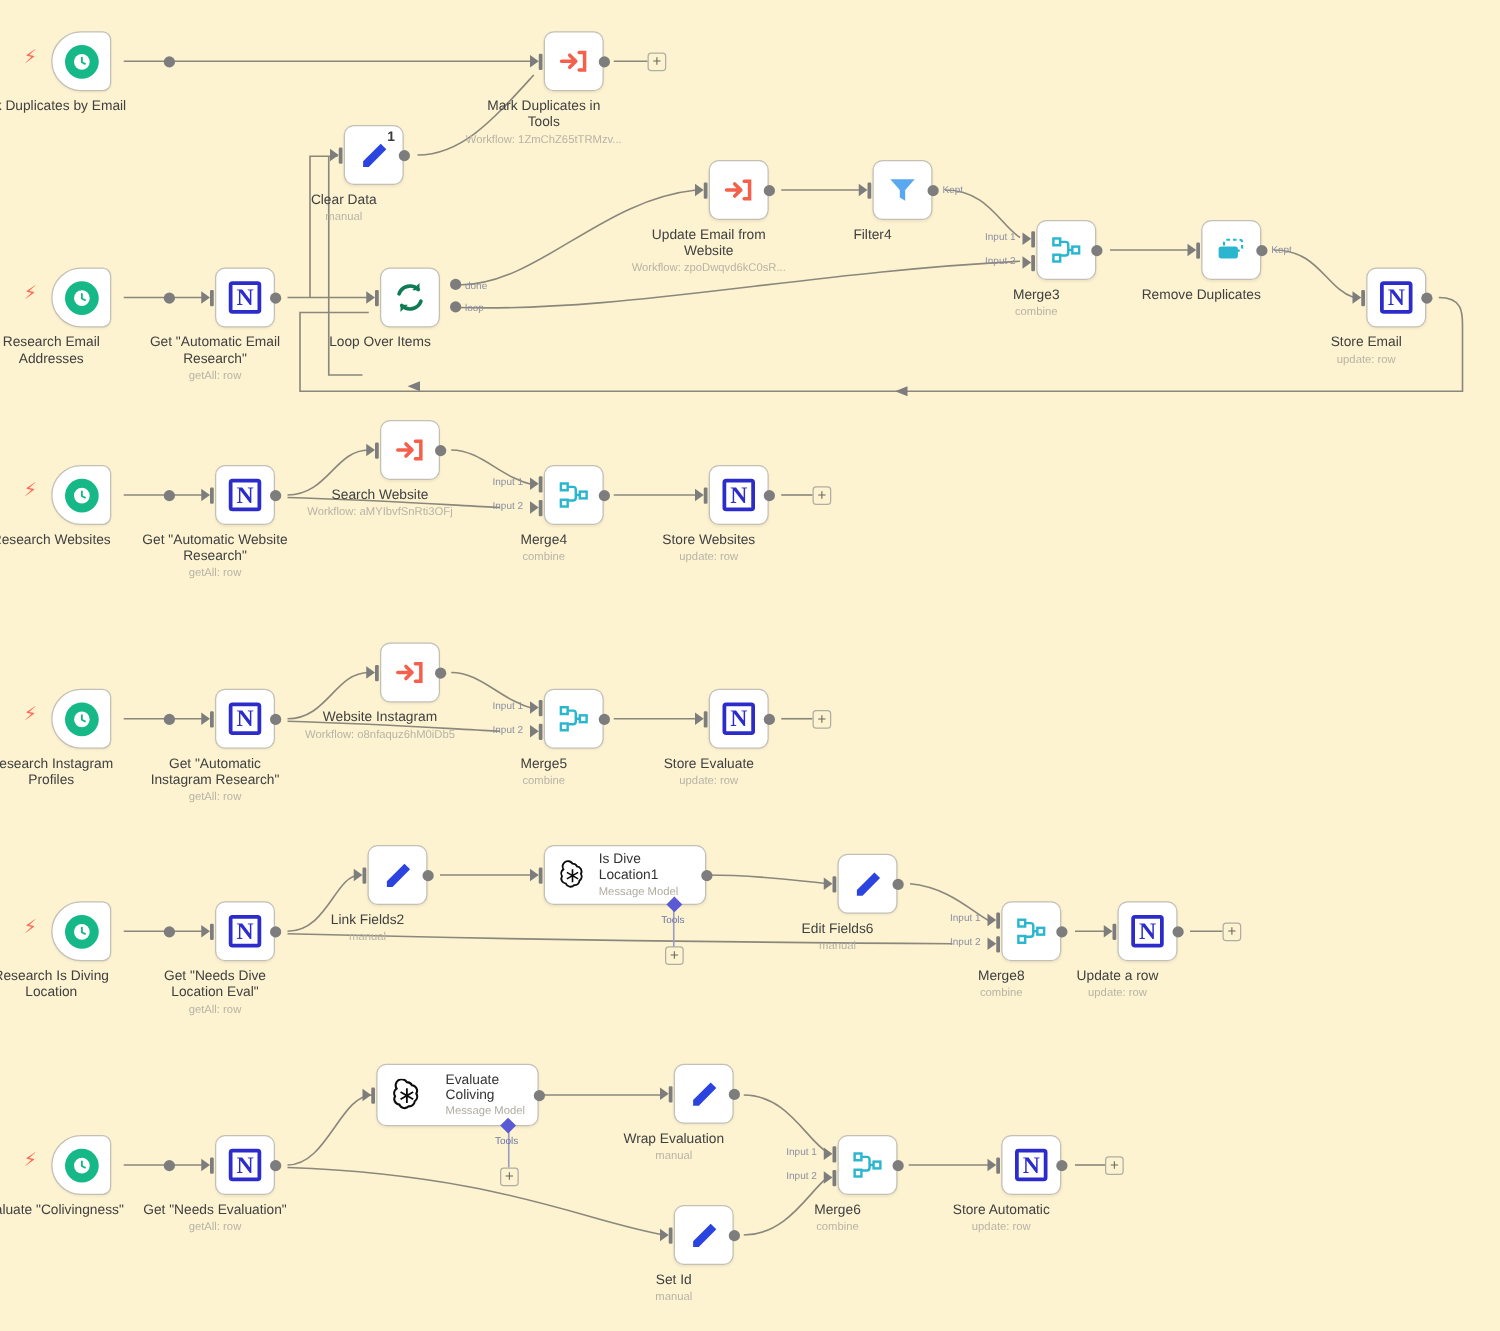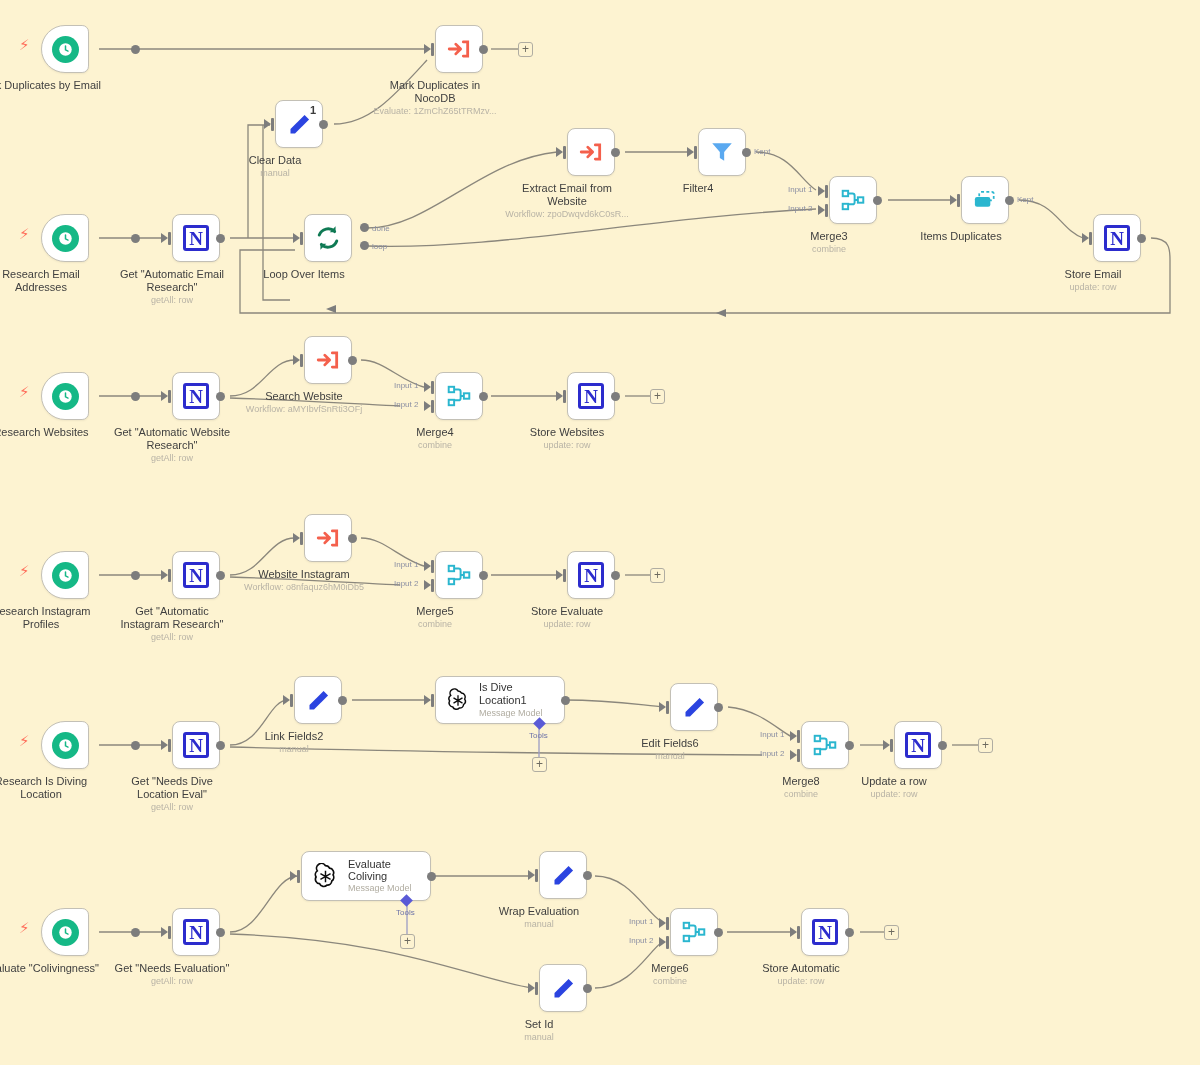--- a/index.html
+++ b/index.html
@@ -25,21 +25,21 @@
     display:flex;align-items:center;justify-content:center;
     box-shadow:0 1px 2px rgba(0,0,0,.06);
   }
   .node.std .box{width:48px;height:48px;}
   .node.trigger .box{
     width:48px;height:48px;
     border-radius:28px 8px 8px 28px;
   }
   .node.wide .box{
     width:130px;height:48px;
-    justify-content:flex-start;
+    justify-content:space-between;
     padding:0 10px;
     gap:9px;
   }
   .node.wide.tall .box{height:50px;}
 
   
   .caption{
     position:absolute;
     top:54px;left:50%;
     transform:translateX(-50%);
@@ -211,22 +211,22 @@
     <div class="box">
       <svg class="ico" width="26" height="26" viewBox="0 0 24 24">
         <path d="M3 12h9M9 7.5l4.5 4.5L9 16.5" stroke="#f4604c" stroke-width="2.6" fill="none" stroke-linecap="round" stroke-linejoin="round"></path>
         <path d="M16 5.5h4v13h-4" stroke="#f4604c" stroke-width="2.6" fill="none" stroke-linecap="round"></path>
       </svg>
     </div>
     <div class="in-bar" style="left:-4px;top:18px;"></div>
     <div class="in-arrow" style="left:-11px;top:19px;"></div>
     <div class="out-dot" style="left:44px;top:20px;"></div>
     <div class="caption">Mark Duplicates in
-NocoDB</div>
-    <div class="subtitle sub3" style="top:81px;">Evaluate: 1ZmChZ65tTRMzv...</div>
+Tools</div>
+    <div class="subtitle sub3" style="top:81px;">Workflow: 1ZmChZ65tTRMzv...</div>
   </div>
   <div class="plus" style="left:518px;top:42px;">+</div>
 
   <div class="node trigger" style="left:41px;top:214px;">
     <div class="bolt">⚡</div>
     <div class="box">
       <div class="clock-wrap">
         <svg class="ico" width="15" height="15" viewBox="0 0 24 24">
             <circle cx="12" cy="12" r="10" fill="#fff"></circle>
             <path d="M12 6.5v6l4 2" stroke="#15b886" stroke-width="2.4" fill="none" stroke-linecap="round"></path>
@@ -271,21 +271,21 @@
   <div class="node std" style="left:567px;top:128px;">
     <div class="box">
       <svg class="ico" width="26" height="26" viewBox="0 0 24 24">
         <path d="M3 12h9M9 7.5l4.5 4.5L9 16.5" stroke="#f4604c" stroke-width="2.6" fill="none" stroke-linecap="round" stroke-linejoin="round"></path>
         <path d="M16 5.5h4v13h-4" stroke="#f4604c" stroke-width="2.6" fill="none" stroke-linecap="round"></path>
       </svg>
     </div>
     <div class="in-bar" style="left:-4px;top:18px;"></div>
     <div class="in-arrow" style="left:-11px;top:19px;"></div>
     <div class="out-dot" style="left:44px;top:20px;"></div>
-    <div class="caption">Extract Email from
+    <div class="caption">Update Email from
 Website</div>
     <div class="subtitle" style="top:81px;">Workflow: zpoDwqvd6kC0sR...</div>
   </div>
 
   <div class="node std" style="left:698px;top:128px;">
     <div class="box">
       <svg class="ico" width="26" height="26" viewBox="0 0 24 24">
         <path d="M3 4h18l-7 8v8l-4-2.5V12z" fill="#5aa9f0"></path>
       </svg>
     </div>
@@ -321,21 +321,21 @@
     <div class="box">
       <svg class="ico" width="27" height="24" viewBox="0 0 28 24">
         <rect x="7.5" y="3.5" width="15" height="9" rx="2" fill="none" stroke="#2ab6cf" stroke-width="1.8" stroke-dasharray="3 2.4"></rect>
         <rect x="3" y="9" width="16" height="10" rx="2.2" fill="#2ab6cf"></rect>
       </svg>
     </div>
     <div class="in-bar" style="left:-4px;top:18px;"></div>
     <div class="in-arrow" style="left:-11px;top:19px;"></div>
     <div class="out-dot" style="left:44px;top:20px;"></div>
     <div class="port-label" style="left:56px;top:19px;">Kept</div>
-    <div class="caption">Items Duplicates</div>
+    <div class="caption">Remove Duplicates</div>
   </div>
 
   <div class="node std" style="left:1093px;top:214px;">
     <div class="box">
         <div class="ndb">N</div>
       </div>
     <div class="in-bar" style="left:-4px;top:18px;"></div>
     <div class="in-arrow" style="left:-11px;top:19px;"></div>
     <div class="out-dot" style="left:44px;top:20px;"></div>
     <div class="caption">Store Email</div>

